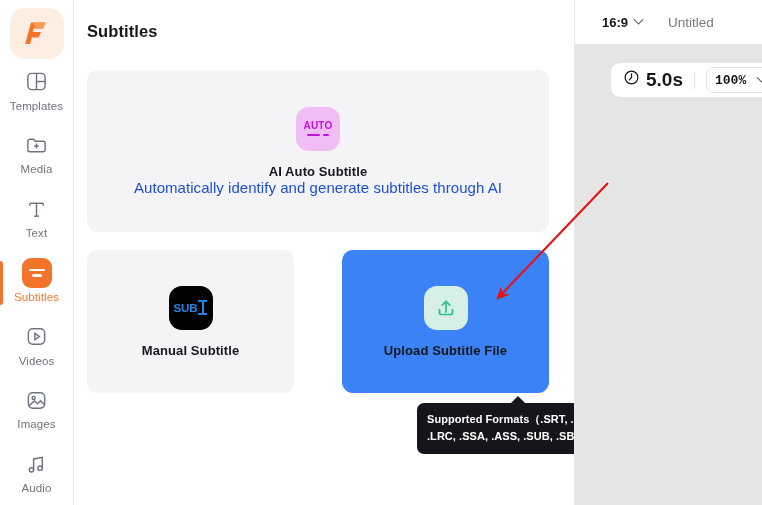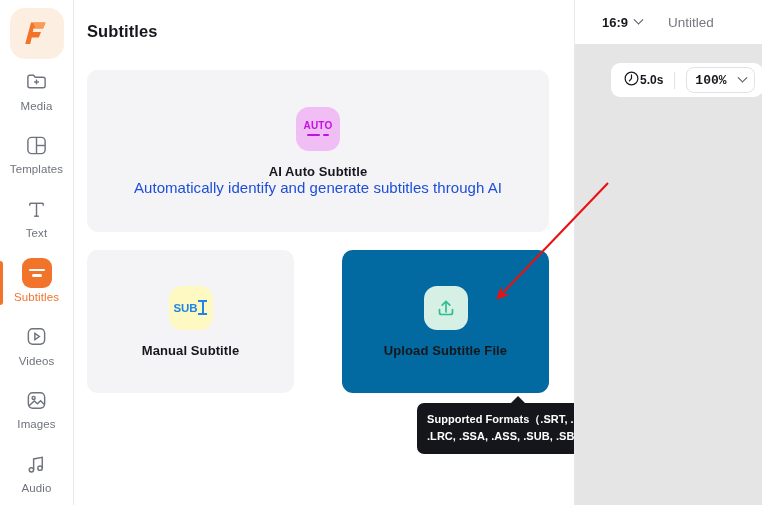--- a/index.html
+++ b/index.html
@@ -107,29 +107,29 @@
     background: #f4f4f7;
     border-radius: 11px;
     display: flex;
     flex-direction: column;
     align-items: center;
     justify-content: center;
   }
   .card.wide { width: 462px; height: 162px; }
   .row2 { display: flex; gap: 12px; margin-top: 18px; }
   .card.half { width: 225px; height: 143px; }
-  .card.hover { background: #0369a1; margin-left: 36px; }
+  .card.hover { background: #3b82f6; margin-left: 36px; }
 
   .ico-tile {
     width: 44px; height: 44px;
     border-radius: 13px;
     display: flex; align-items: center; justify-content: center;
   }
   .ico-auto { background: #f0bdf5; }
-  .ico-sub  { background: #fef9c3; align-items: center; }
+  .ico-sub  { background: #000000; align-items: center; }
   .ico-up   { background: #d7f0e6; }
 
   .auto-glyph { display:flex; flex-direction:column; align-items:center; gap:3px; }
   .auto-glyph .txt {
     font-size: 10px; font-weight: bold; color: #c313e0;
     letter-spacing: 0.2px; line-height: 10px;
   }
   .auto-glyph .bars { display:flex; gap:3px; }
   .auto-glyph .bars i { display:block; height:2px; background:#c313e0; border-radius:2px; }
   .auto-glyph .bars i.b1 { width: 13px; }
@@ -238,21 +238,21 @@
   .toolbar {
     position: absolute;
     left: 36px; top: 63px;
     height: 34px;
     background: #ffffff;
     border-radius: 9px;
     display: flex; align-items: center;
     padding: 0 8px 0 12px;
     gap: 11px;
   }
-  .dur { display:flex; align-items:center; font-size:12px; font-weight:bold; color:#15171c; }
+  .dur { display:flex; align-items:center; gap:6px; font-size:19px; font-weight:bold; color:#15171c; }
   .vsep { width:1px; height:17px; background:#e2e2e6; }
   .zoom-pill {
     height: 26px;
     border: 1px solid #e2e2e6;
     border-radius: 8px;
     display: flex; align-items: center; gap: 12px;
     padding: 0 8px;
     font-size: 13px; font-weight: bold; color: #15171c;
     background: #fff;
     font-family: Liberation Mono, monospace;
@@ -271,37 +271,37 @@
     <div class="logo-box">
       <svg width="30" height="30" viewBox="0 0 30 30">
         <path d="M9 4.5 H23.5 L21 10.5 H11.5 L10.8 14 H19 L16.8 19.5 H9.8 L8.2 26 H3.2 Z" fill="#f2742a"></path>
         <path d="M11 4.5 H23.5 L21 10.5 H13.5 Z" fill="#f79b56"></path>
       </svg>
     </div>
 
     <div class="rail-item">
       <span class="rail-ico">
         <svg width="23" height="23" viewBox="0 0 24 24" fill="none" stroke="#6f737e" stroke-width="1.5">
+          <rect x="3" y="3.5" width="18" height="17" rx="4"></rect>
+          <line x1="12" y1="3.5" x2="12" y2="20.5"></line>
+          <line x1="12" y1="12" x2="21" y2="12"></line>
+        </svg>
+      </span>
+      <span class="rail-label">Templates</span>
+    </div>
+
+    <div class="rail-item">
+      <span class="rail-ico">
+        <svg width="23" height="23" viewBox="0 0 24 24" fill="none" stroke="#6f737e" stroke-width="1.5">
           <path d="M3 7.5a2 2 0 0 1 2-2h4l1.6 2H19a2 2 0 0 1 2 2v7a2 2 0 0 1-2 2H5a2 2 0 0 1-2-2z"></path>
           <line x1="12" y1="10" x2="12" y2="15"></line>
           <line x1="9.5" y1="12.5" x2="14.5" y2="12.5"></line>
         </svg>
       </span>
       <span class="rail-label">Media</span>
-    </div>
-
-    <div class="rail-item">
-      <span class="rail-ico">
-        <svg width="23" height="23" viewBox="0 0 24 24" fill="none" stroke="#6f737e" stroke-width="1.5">
-          <rect x="3" y="3.5" width="18" height="17" rx="4"></rect>
-          <line x1="12" y1="3.5" x2="12" y2="20.5"></line>
-          <line x1="12" y1="12" x2="21" y2="12"></line>
-        </svg>
-      </span>
-      <span class="rail-label">Templates</span>
     </div>
 
     <div class="rail-item">
       <span class="rail-ico">
         <svg width="23" height="23" viewBox="0 0 24 24" fill="none" stroke="#6f737e" stroke-width="1.5">
           <line x1="5" y1="5.5" x2="19" y2="5.5"></line>
           <line x1="5" y1="5.5" x2="5" y2="8"></line>
           <line x1="19" y1="5.5" x2="19" y2="8"></line>
           <line x1="12" y1="5.5" x2="12" y2="19"></line>
           <line x1="9.5" y1="19" x2="14.5" y2="19"></line>

